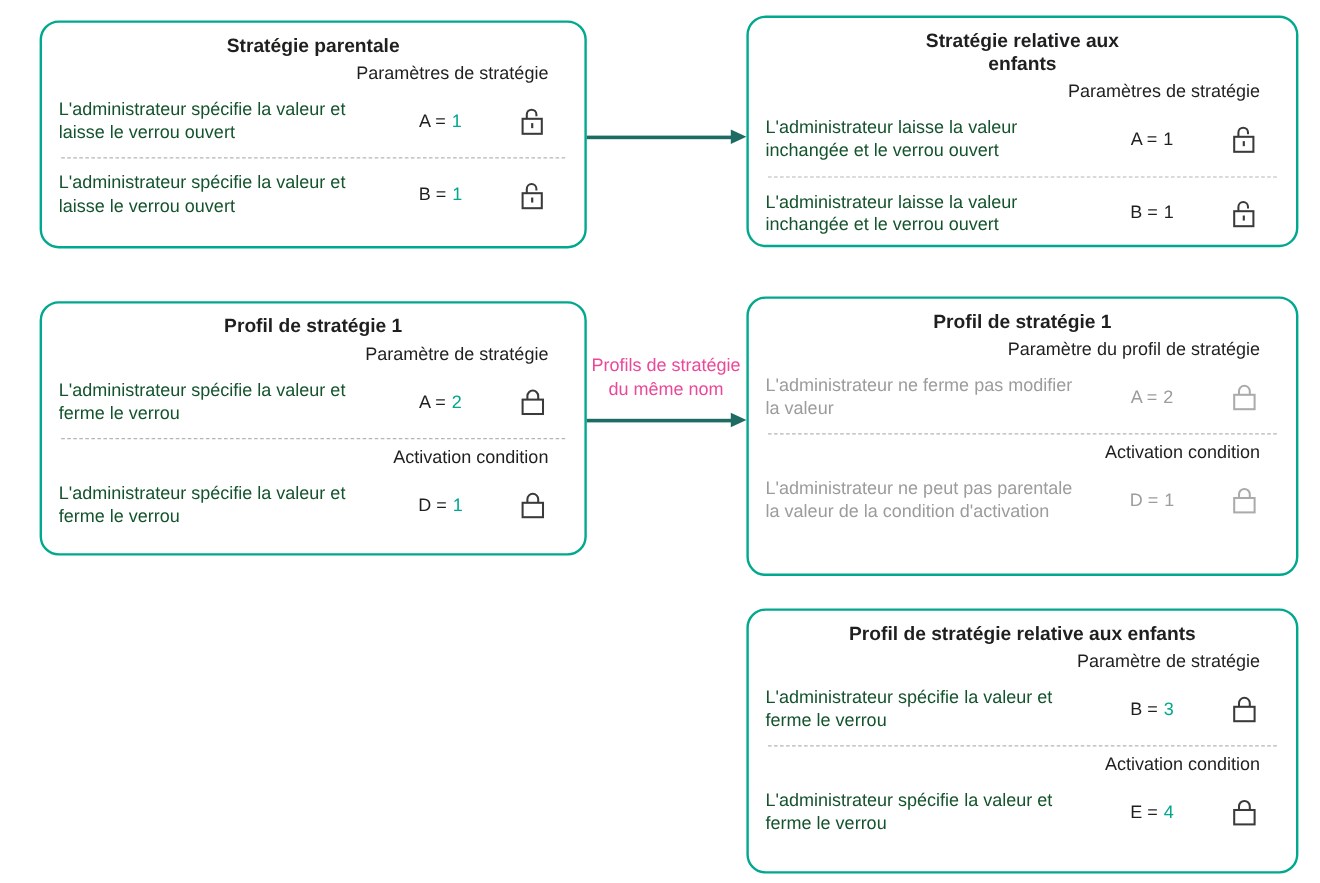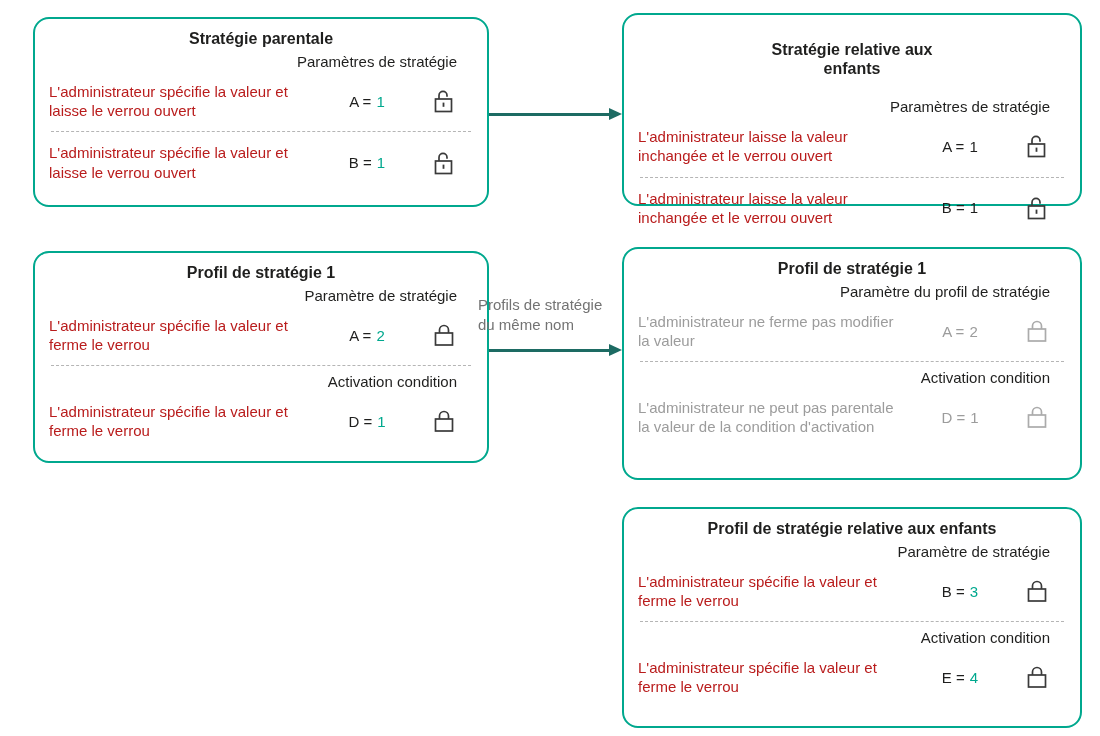--- a/index.html
+++ b/index.html
@@ -8,42 +8,42 @@
     font-family:"Liberation Sans", sans-serif;color:#1f1f1e;overflow:hidden;
   }
   .box{
     position:absolute;box-sizing:border-box;background:#ffffff;
     border:2px solid #00A88E;border-radius:16px;
     padding:8px 14px 8px 14px;display:flex;flex-direction:column;
   }
   .box-title{
     font-size:16px;font-weight:700;text-align:center;margin:2px 0 2px;line-height:1.2;
   }
-  .narrow-title .box-title span{display:block;max-width:205px;margin:15px auto;}
+  .narrow-title .box-title span{display:block;max-width:205px;margin:0 auto;}
   .subtitle{
     font-size:15px;text-align:right;padding-right:16px;margin:3px 0 3px;line-height:1.25;
   }
   .row{display:flex;align-items:center;margin:7px 0;}
-  .desc{flex:1;font-size:15px;line-height:1.28;padding-right:10px;color:#b91c1c;}
+  .desc{flex:1;font-size:15px;line-height:1.28;padding-right:10px;color:#14532d;}
   .value{width:96px;text-align:center;font-size:15px;font-weight:400;white-space:nowrap;color:#1f1f1e;}
   .value .num{margin-left:5px;}
   .row.accent .num{color:#00A88E;}
   .row.muted .desc,.row.muted .value{color:#9c9c9c;}
   .lock-cell{width:58px;display:flex;justify-content:center;align-items:center;color:#3a3a3a;}
   .row.muted .lock-cell{color:#ababab;}
   .divider{border-top:1px dashed #b5b5b5;margin:4px 2px;height:0;}
   .arrow-line{position:absolute;height:3px;background:#1d6b63;}
   .arrow-head{
     position:absolute;width:0;height:0;
     border-top:6.5px solid transparent;border-bottom:6.5px solid transparent;
     border-left:13px solid #1d6b63;
   }
   .arrow-label{
     position:absolute;left:478px;top:295px;width:154px;
-    font-size:15px;line-height:1.35;color:#737373;
+    text-align:center;font-size:15px;line-height:1.35;color:#ec4899;
   }
   svg{display:block;}
 </style>
 </head>
 <body>
 
 <div id="canvas">
 
   <div class="box" style="left:33px;top:17px;width:456px;height:190px;">
     <div class="box-title">Stratégie parentale</div>

